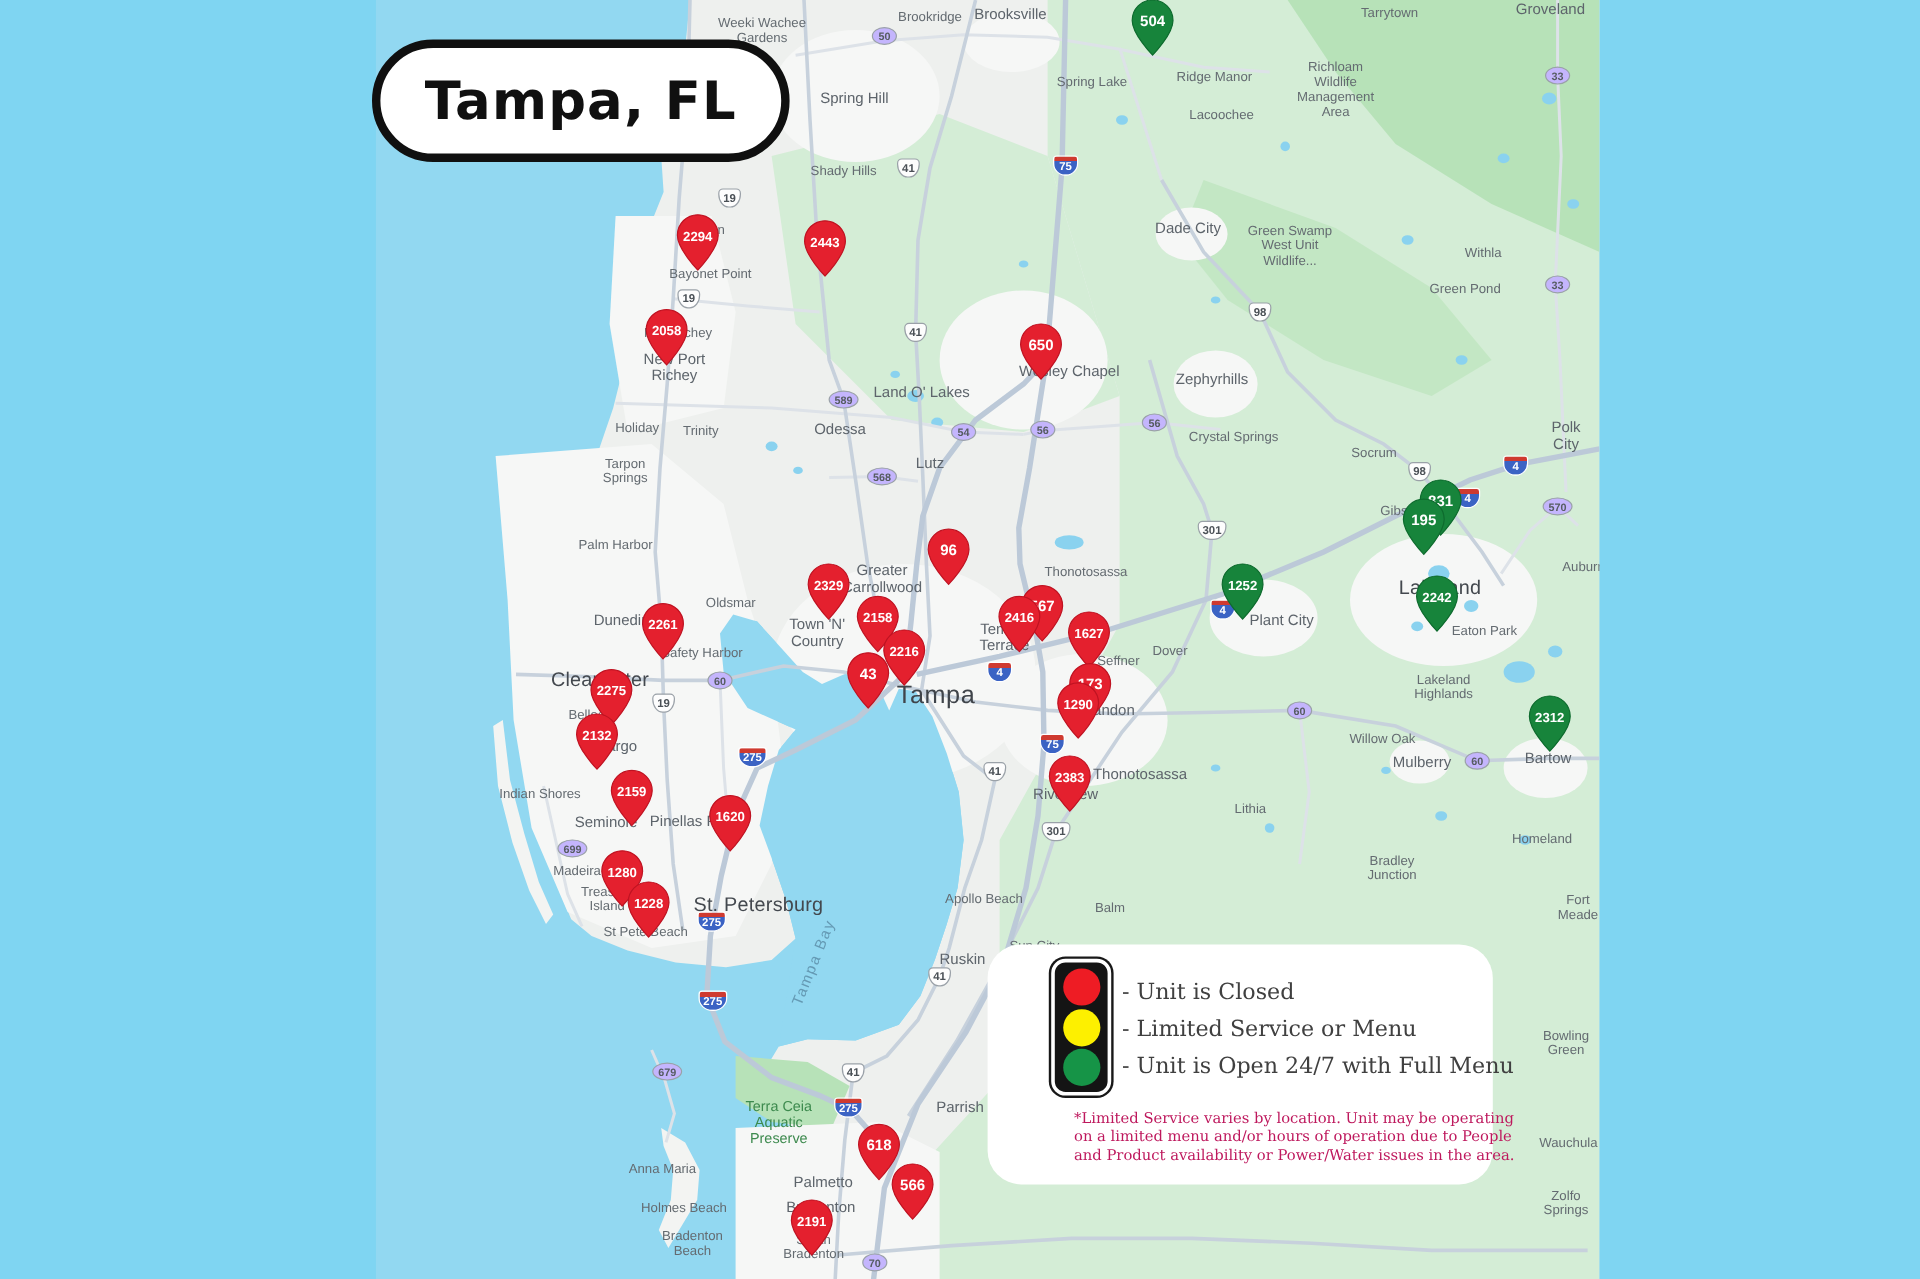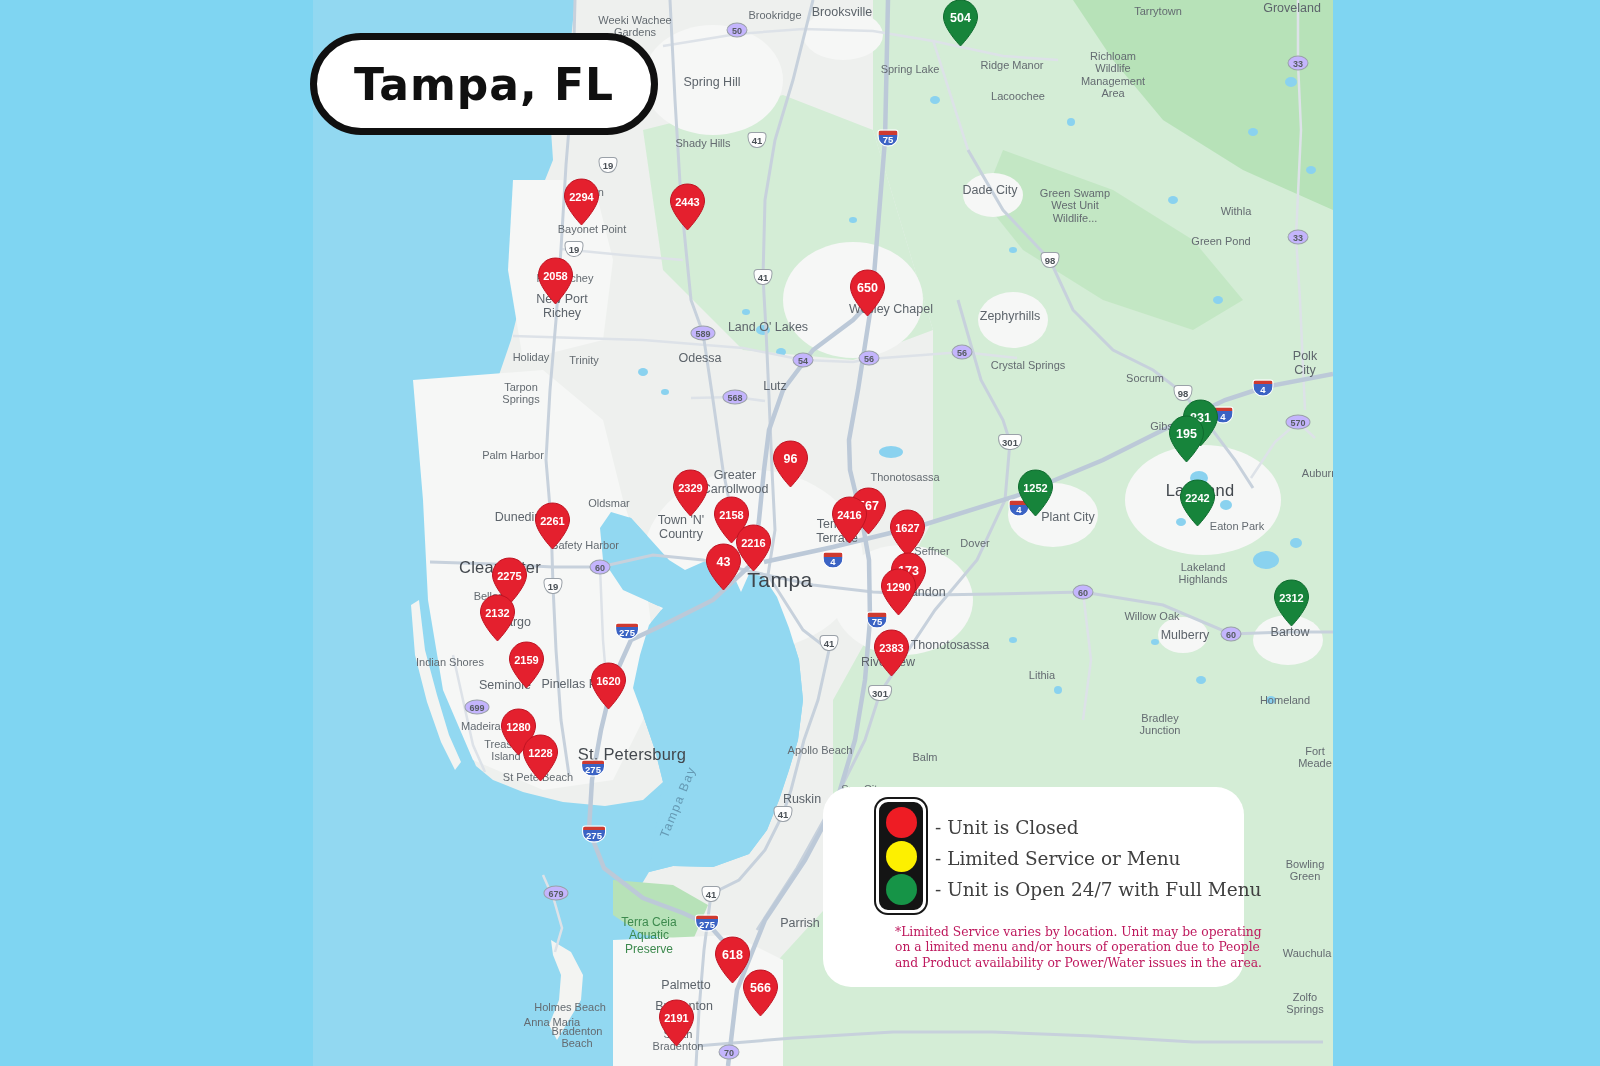--- a/index.html
+++ b/index.html
@@ -239,21 +239,21 @@
         <div class="lbl s" style="left: 847px; top: 724px;">Bradley
 Junction</div>
         <div class="lbl s" style="left: 1002px; top: 757px;">Fort Meade</div>
         <div class="lbl s" style="left: 549px; top: 795px;">Sun City
 Center</div>
         <div class="lbl m" style="left: 489px; top: 799px;">Ruskin</div>
         <div class="lbl green" style="left: 336px; top: 936px;">Terra Ceia
 Aquatic
 Preserve</div>
         <div class="lbl m" style="left: 487px; top: 923px;">Parrish</div>
-        <div class="lbl s" style="left: 239px; top: 1022px; text-align: right;">Anna Maria</div>
+        <div class="lbl s" style="left: 239px; top: 975px; text-align: right;">Anna Maria</div>
         <div class="lbl m" style="left: 373px; top: 985px;">Palmetto</div>
         <div class="lbl s" style="left: 257px; top: 1007px;">Holmes Beach</div>
         <div class="lbl s" style="left: 264px; top: 1037px;">Bradenton
 Beach</div>
         <div class="lbl m" style="left: 371px; top: 1006px;">Bradenton</div>
         <div class="lbl s" style="left: 365px; top: 1040px;">South
 Bradenton</div>
         <div class="lbl s" style="left: 992px; top: 870px;">Bowling Green</div>
         <div class="lbl s" style="left: 994px; top: 953px;">Wauchula</div>
         <div class="lbl s" style="left: 992px; top: 1003px;">Zolfo Springs</div>

